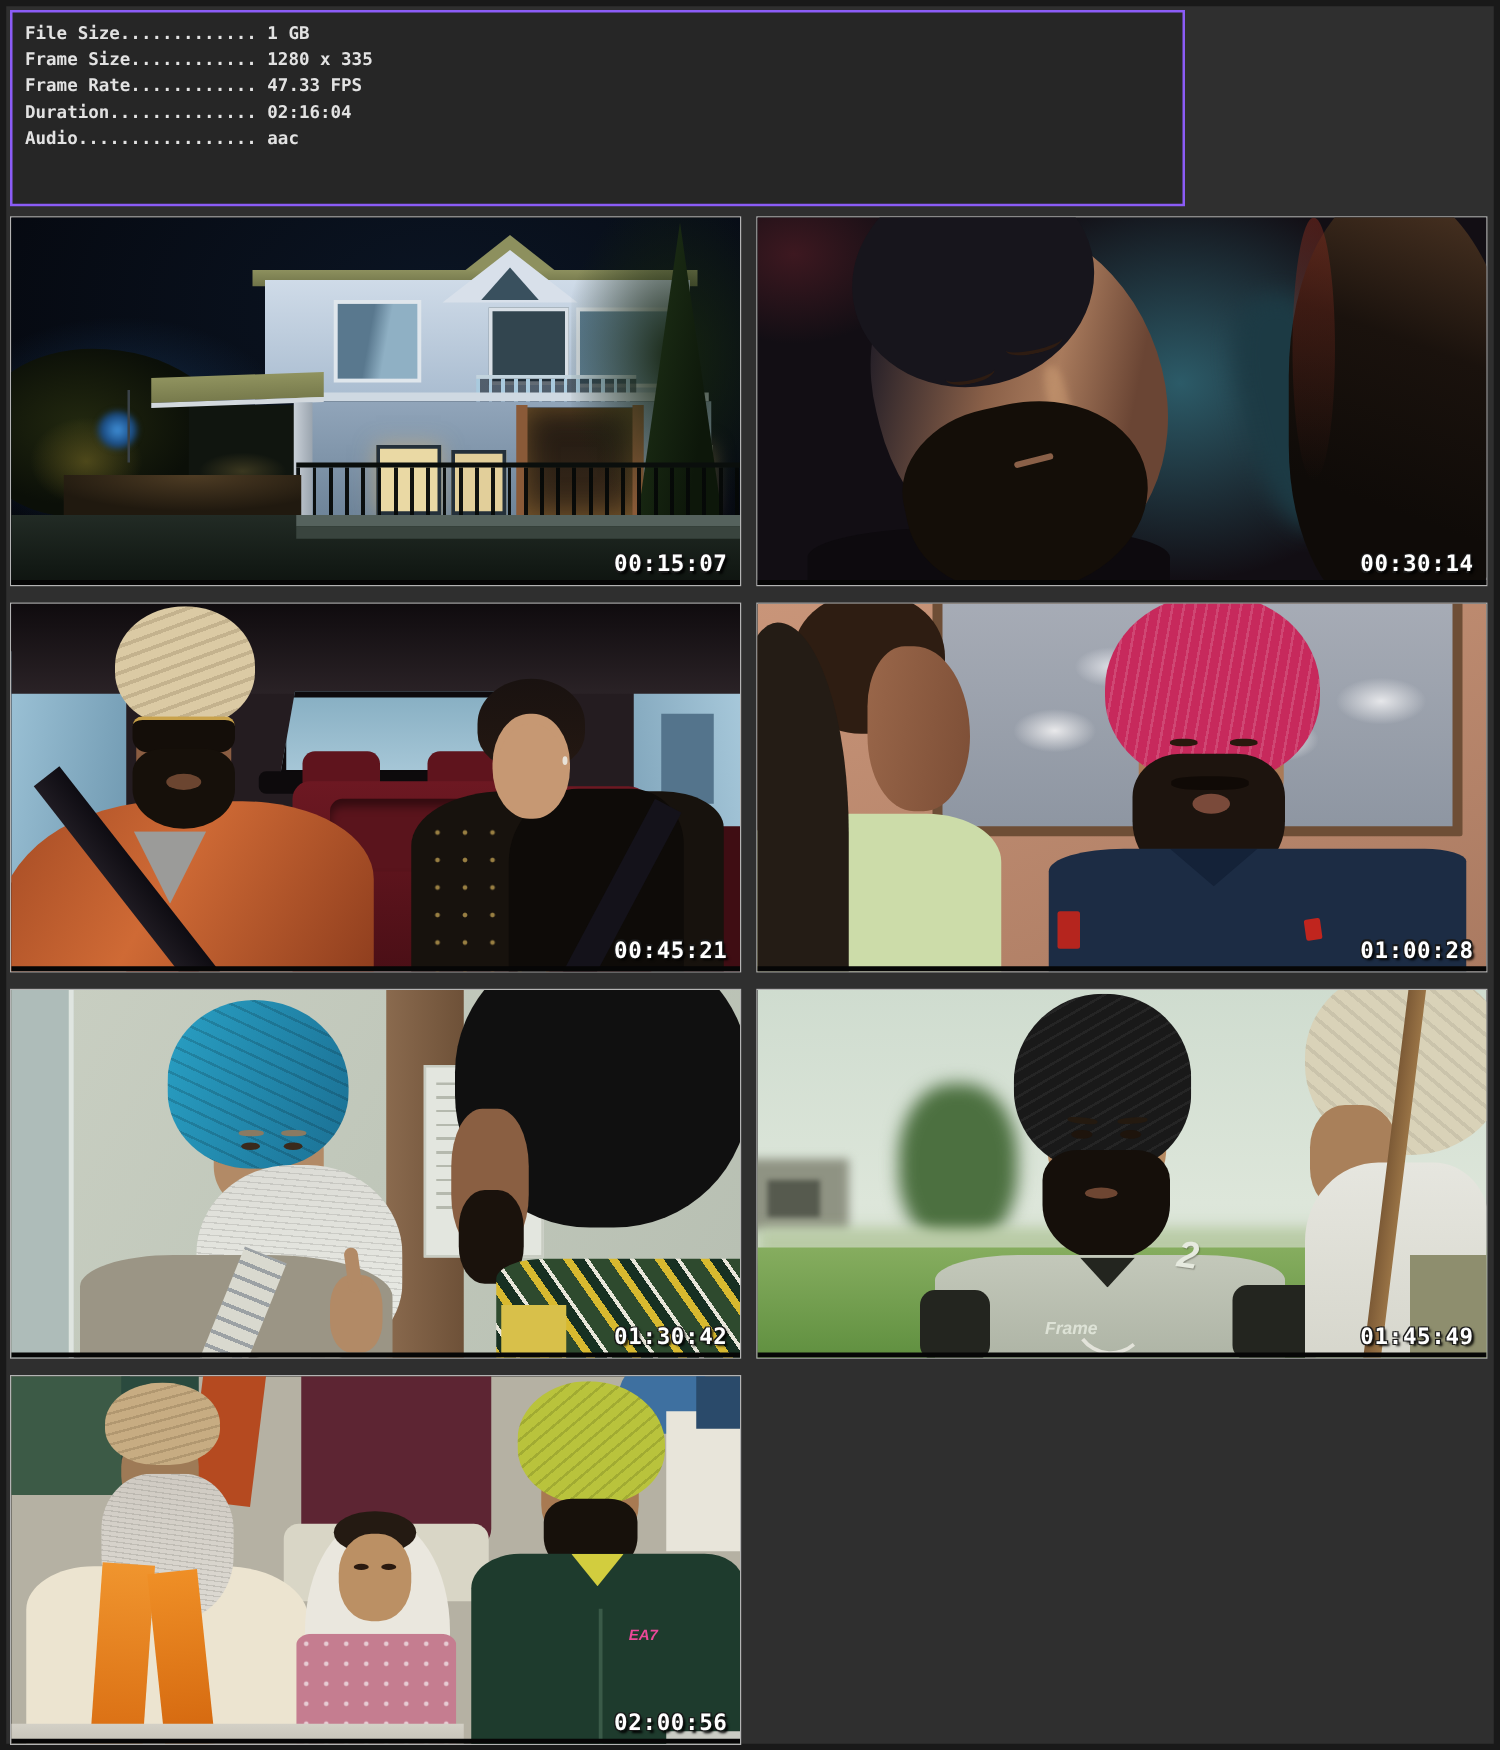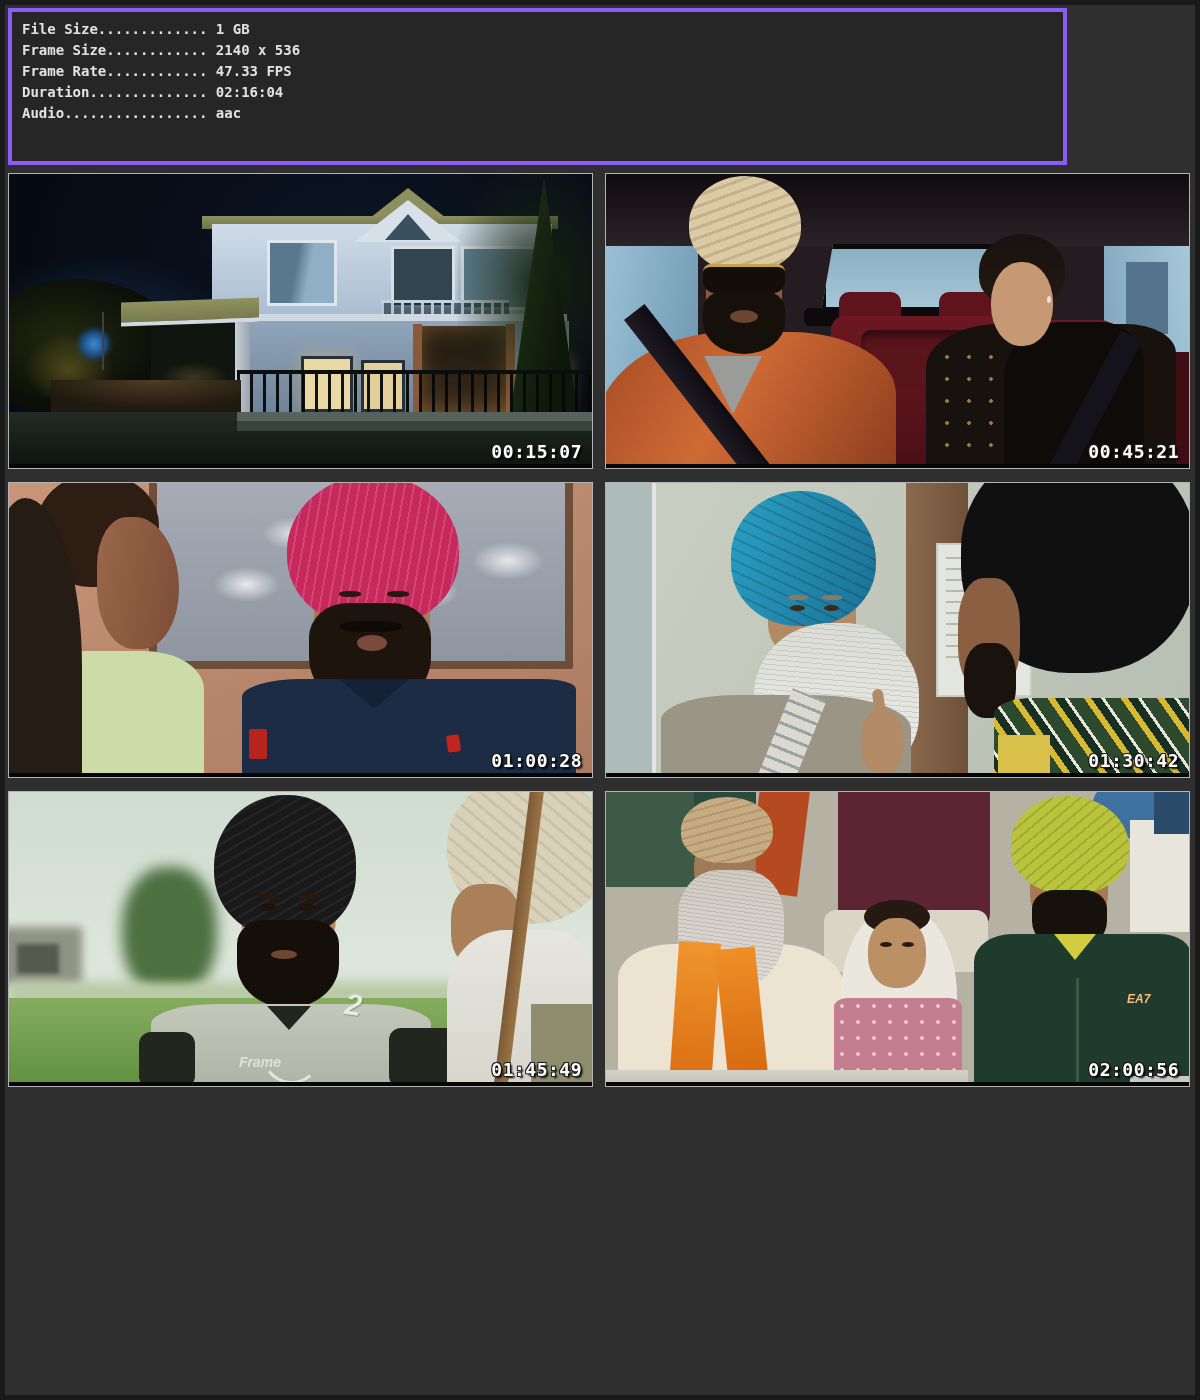--- a/index.html
+++ b/index.html
@@ -1,20 +1,20 @@
 <!DOCTYPE html>
 <html><head>
 <meta charset="utf-8">
 <style>
   html,body{margin:0;padding:0;background:#2f2f2f;}
   .page{position:relative;width:1200px;height:1400px;background:#2f2f2f;overflow:hidden;
         box-shadow:inset 0 0 0 5px #191919;font-family:"Liberation Sans",sans-serif;}
   
-  .info-panel{position:absolute;left:8px;top:8px;width:1059px;height:157px;box-sizing:border-box;
-              border:4px solid #8b5cf6;background:#262626;padding:7px 0 16px 10px;overflow:hidden;}
+  .info-panel{position:absolute;left:8px;top:8px;width:940px;height:157px;box-sizing:border-box;
+              border:2px solid #8b5cf6;background:#262626;padding:7px 0 16px 10px;overflow:hidden;}
   .info-line{display:block;white-space:pre;font:700 14px "DejaVu Sans Mono",monospace;
              color:#e2e2e2;line-height:21px;letter-spacing:0;}
   .website{display:block;font:400 27px "Liberation Sans",sans-serif;color:#f1f1f1;
            line-height:28px;margin-top:1px;letter-spacing:.5px;}
   
   .grid{position:absolute;left:8px;top:173px;display:grid;grid-template-columns:585px 585px;
         gap:13px 12px;}
   .shot{position:relative;width:585px;height:296px;border:1px solid #b4b4b4;box-sizing:border-box;
         overflow:hidden;background:#000;}
   .shot div,.shot span{position:absolute;}
@@ -286,32 +286,32 @@
   .s8-geye2{left:296px;top:150px;width:12px;height:5px;background:#2a1a10;border-radius:50%;}
   .s8-dress{left:228px;top:206px;width:128px;height:90px;border-radius:10% 10% 0 0;
       background:radial-gradient(circle,#e8ccd4 1.5px,transparent 2.2px),#c57d90;background-size:16px 16px;}
   .s8-mturb{left:405px;top:4px;width:118px;height:98px;border-radius:48% 52% 44% 46%;
       background:repeating-linear-gradient(140deg,rgba(90,100,20,.25) 0 2px,transparent 2px 9px),#b9c33c;}
   .s8-mface{left:424px;top:58px;width:78px;height:80px;border-radius:44%;background:#a87a52;}
   .s8-mbeard{left:426px;top:98px;width:75px;height:62px;border-radius:30% 30% 50% 50%;background:#17110b;}
   .s8-jacket{left:368px;top:142px;width:217px;height:154px;border-radius:18% 14% 0 0;background:#1e3b2d;}
   .s8-tee{left:448px;top:142px;width:42px;height:26px;clip-path:polygon(0 0,100% 0,50% 100%);background:#d2cd3e;}
   .s8-zip{left:470px;top:186px;width:3px;height:110px;background:#3a5a48;}
-  .s8-ea7{left:521px;top:200px;font:italic 700 12px "Liberation Sans",sans-serif;color:#fdba74;}
+  .s8-ea7{left:494px;top:200px;font:italic 700 12px "Liberation Sans",sans-serif;color:#ec4899;}
   .s8-ledge{left:0;top:278px;width:362px;height:18px;background:linear-gradient(180deg,#d3d0c6,#c4c1b6);}
   .s8-ledge2{left:524px;top:284px;width:61px;height:12px;background:#caccc4;}
 </style>
 </head>
 <body>
 
 <div class="page">
 
   <div class="info-panel">
     <span class="info-line">File Size............. 1 GB</span>
-    <span class="info-line">Frame Size............ 2140 x 536</span>
+    <span class="info-line">Frame Size............ 1280 x 335</span>
     <span class="info-line">Frame Rate............ 47.33 FPS</span>
     <span class="info-line">Duration.............. 02:16:04</span>
     <span class="info-line">Audio................. aac</span>
   </div>
 
   <div class="grid">
 
     <div class="shot">
       <div class="s1-sky"></div>
       <div class="s1-treeL"></div>
@@ -343,20 +343,36 @@
       <div class="s1-pine"></div>
       <div class="s1-fence"></div>
       <div class="s1-drive"></div>
       <div class="s1-ground"></div>
       <div class="s1-curb"></div>
       <div class="s1-walk"></div>
       <div class="bbar"></div>
       <span class="ts">00:15:07</span>
     </div>
 
+    <div class="shot">
+      <div class="s2-bg"></div>
+      <div class="s2-arm"></div>
+      <div class="s2-shoulder"></div>
+      <div class="s2-face"></div>
+      <div class="s2-cap"></div>
+      <div class="s2-eye1"></div>
+      <div class="s2-eye2"></div>
+      <div class="s2-nose"></div>
+      <div class="s2-beard"></div>
+      <div class="s2-mouth"></div>
+      <div class="s2-sil"></div>
+      <div class="s2-rim"></div>
+      <div class="bbar"></div>
+      <span class="ts">00:30:14</span>
+    </div>
 
     <div class="shot">
       <div class="s3-cab"></div>
       <div class="s3-winL"></div>
       <div class="s3-winR"></div>
       <div class="s3-bldg"></div>
       <div class="s3-head"></div>
       <div class="s3-rwin"></div>
       <div class="s3-deck"></div>
       <div class="s3-hr1"></div>

